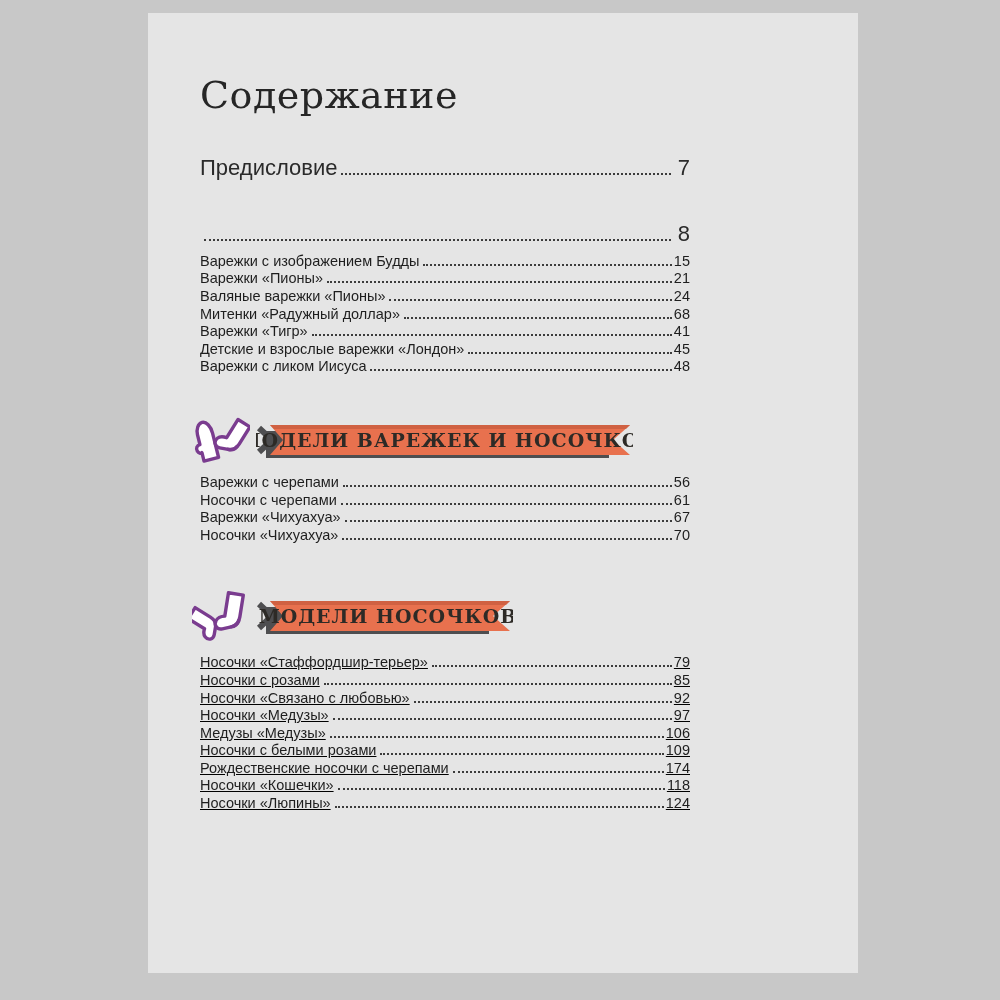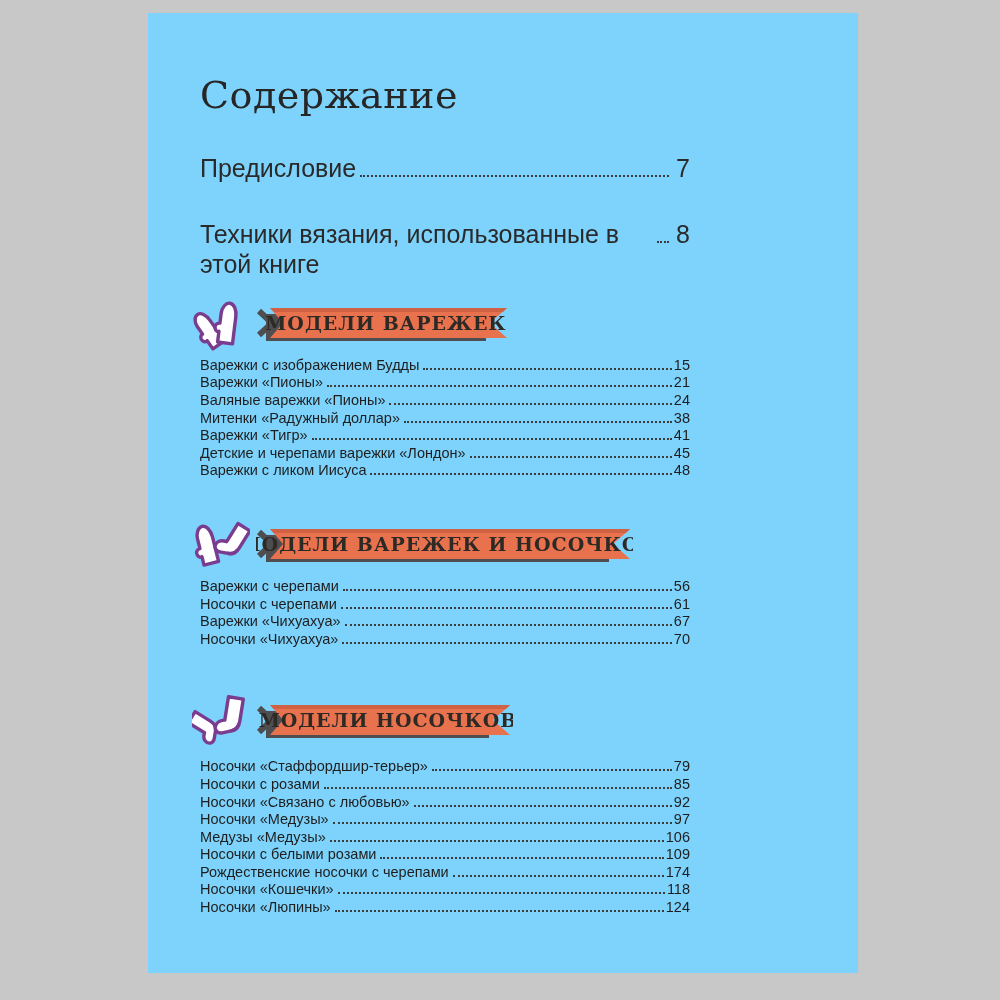--- a/index.html
+++ b/index.html
@@ -5,21 +5,21 @@
   html,body{margin:0;padding:0;}
   body{
     width:1000px;height:1000px;
     background:#c8c8c8;
     overflow:hidden;
     font-family:"Liberation Sans",sans-serif;
   }
   .page{
     position:absolute;left:148px;top:13px;
     width:710px;height:960px;
-    background:#7dd3fc;
+    background:#e5e5e5;
     box-sizing:border-box;
     padding:62px 28px 0 52px;
   }
   .content{width:490px;}
   h1.title{
     font-family:"DejaVu Serif","Liberation Serif",serif;
     font-weight:normal;
     font-size:38px;
     color:#262626;
     margin:0 0 14px 0;
@@ -33,21 +33,21 @@
     width:490px;
     color:#1e1e1e;
   }
   .toc-row .dots{
     flex:1;
     border-bottom:2px dotted #3c3c3c;
     margin:0 2px 1px 4px;
     min-width:12px;
   }
   .intro .toc-row{
-    font-size:25px;
+    font-size:22px;
     line-height:30px;
     color:#2a2a2a;
     margin-top:36px;
   }
   .intro .toc-row .num{margin-left:5px;}
   .entries .toc-row{
     font-size:14.5px;
     line-height:17.6px;
   }
   
@@ -63,90 +63,72 @@
     font-family:"DejaVu Serif","Liberation Serif",serif;
     font-weight:bold;
     font-size:19px;
     letter-spacing:1px;
     fill:#2d2a26;
   }
   .mt16{margin-top:16px;}
   .mt36{margin-top:36px;}
   .mt44{margin-top:44px;}
   .list{margin-top:4px;}
-  .list3{margin-top:8px;}
+  .list3{margin-top:8px;text-decoration:underline;}
   .ic{stroke:#7a3c8f;stroke-width:3.4;fill:#ffffff;stroke-linejoin:round;stroke-linecap:round;}
 </style>
 </head>
 <body>
 
 <div class="page">
   <div class="content">
 
     <h1 class="title">Содержание</h1>
 
     <div class="intro">
       <div class="toc-row">
         <span>Предисловие</span>
         <span class="dots"></span>
         <span class="num">7</span>
       </div>
       <div class="toc-row">
-        <span>Техники вязания, использованные в этой книге</span>
         <span class="dots"></span>
         <span class="num">8</span>
       </div>
     </div>
 
-    <div class="banner mt16">
-      <svg class="icon" width="58" height="58" viewBox="0 0 58 58">
-        <g class="ic" transform="translate(1,10) rotate(-35 18 22)">
-          <path d="M7,41 L21,41 L21,16 C21,9 18,4 14,4 C10,4 7,9 7,14 L7,23 C4.2,23 2.2,25.5 3.2,28.5 C3.9,30.6 5.8,31.8 7,31 Z"></path>
-        </g>
-        <g class="ic" transform="translate(21,4) rotate(7 14 24)">
-          <path d="M7,44 L22,44 L22,17 C22,9.5 18.6,4 14.4,4 C10.2,4 7,9.5 7,15 L7,25 C4,25 1.8,27.6 2.9,30.8 C3.6,33 5.7,34.2 7,33.3 Z"></path>
-        </g>
-      </svg>
-      <svg width="254" height="44" viewBox="0 0 254 44">
-        <polyline points="3,9 16,21 3,33" fill="none" stroke="#4e4e50" stroke-width="6"></polyline>
-        <rect x="10" y="12" width="220" height="27" fill="#4e4e50"></rect>
-        <polygon points="14,6 251,6 234,21 251,36 14,36 27,21" fill="#e8714e"></polygon>
-        <polygon points="14,6 251,6 247,10 18,10" fill="#c85c3f" opacity="0.75"></polygon>
-        <text class="ribbon-text" x="130" y="28" text-anchor="middle">МОДЕЛИ ВАРЕЖЕК</text>
-      </svg>
-    </div>
 
     <div class="list entries">
       <div class="toc-row">
         <span>Варежки с изображением Будды</span>
         <span class="dots"></span>
         <span class="num">15</span>
       </div>
       <div class="toc-row">
         <span>Варежки «Пионы»</span>
         <span class="dots"></span>
         <span class="num">21</span>
       </div>
       <div class="toc-row">
         <span>Валяные варежки «Пионы»</span>
         <span class="dots"></span>
         <span class="num">24</span>
       </div>
       <div class="toc-row">
         <span>Митенки «Радужный доллар»</span>
         <span class="dots"></span>
-        <span class="num">38</span>
+        <span class="num">68</span>
       </div>
       <div class="toc-row">
         <span>Варежки «Тигр»</span>
         <span class="dots"></span>
         <span class="num">41</span>
       </div>
       <div class="toc-row">
-        <span>Детские и черепами варежки «Лондон»</span>
+        <span>Детские и взрослые варежки «Лондон»</span>
         <span class="dots"></span>
         <span class="num">45</span>
       </div>
       <div class="toc-row">
         <span>Варежки с ликом Иисуса</span>
         <span class="dots"></span>
         <span class="num">48</span>
       </div>
     </div>
 

